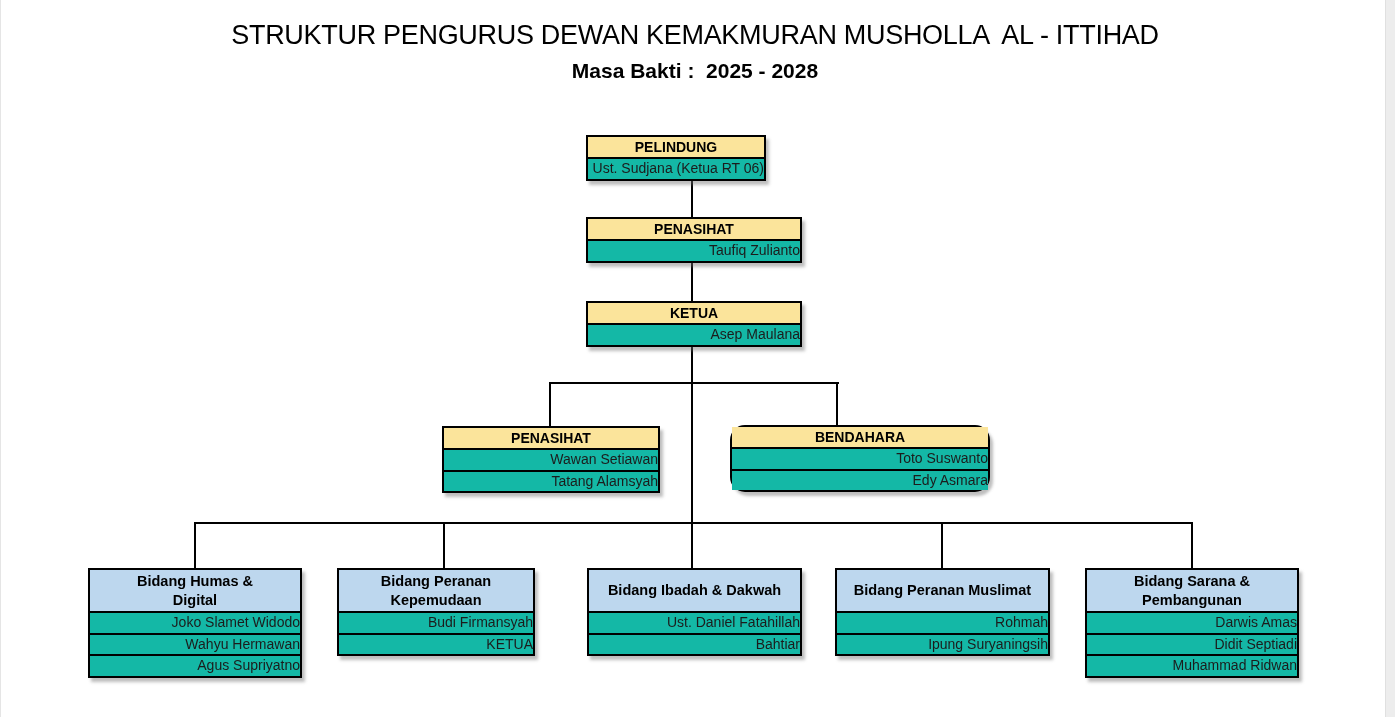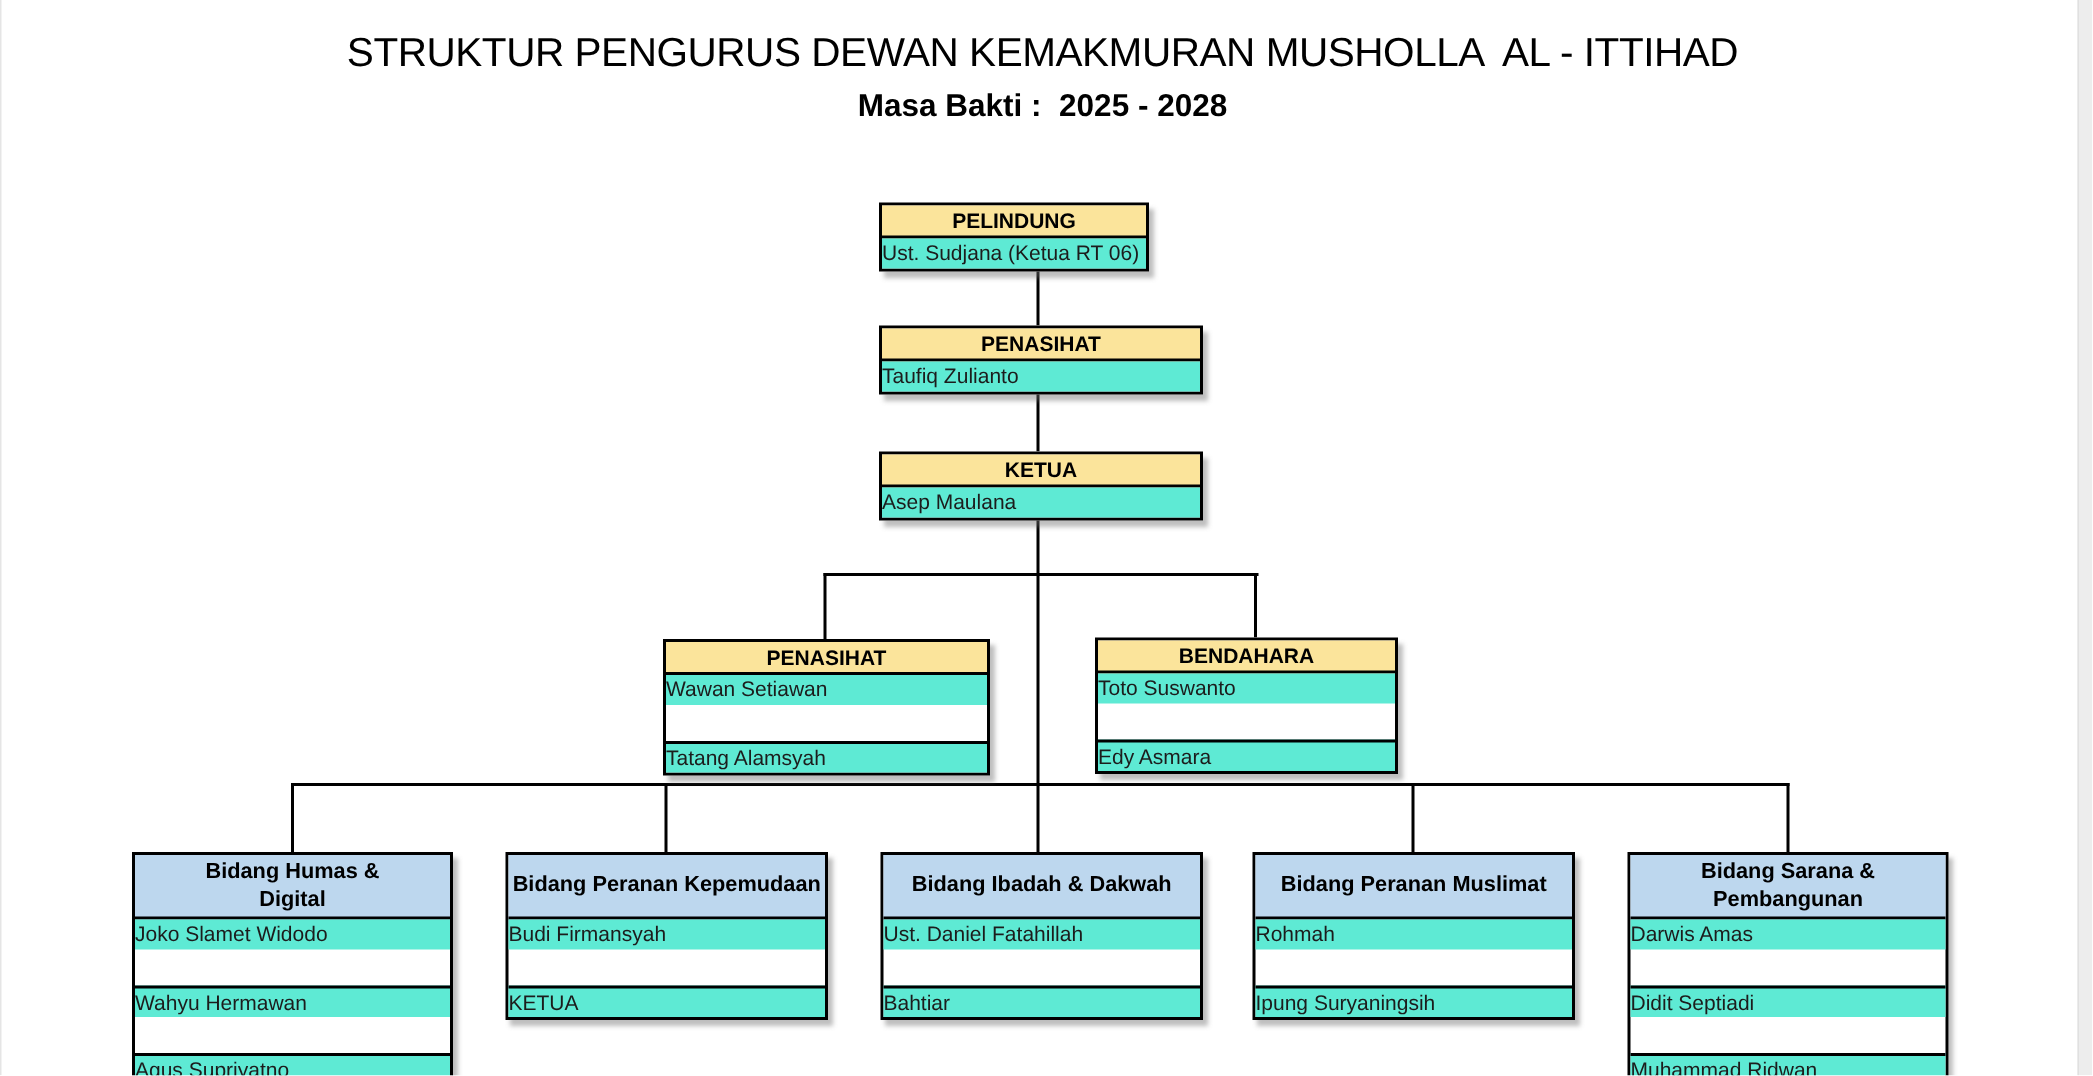--- a/index.html
+++ b/index.html
@@ -44,24 +44,24 @@
   }
   .hdr.yellow{background:#FBE49B;}
   .hdr.blue{background:#BDD7EE;}
   .hdr.tall{
     height:41px;display:flex;align-items:center;justify-content:center;
     line-height:19px;font-size:14.5px;
   }
   .hdr.tall .wrap{max-width:150px;}
   .row{
     height:19.5px;line-height:19.5px;
-    text-align:left;font-size:14px;color:#1c1c1c;
-    background:#5eead4;
+    text-align:right;font-size:14px;color:#1c1c1c;
+    background:#14b8a6;
   }
-  .row + .row{border-top:2px solid #000;margin-top:24px;}
+  .row + .row{border-top:2px solid #000;}
 </style>
 </head>
 <body>
 
 <div class="canvas">
 
   <div class="left-hairline"></div>
   <div class="edge-strip"></div>
 
   <div class="title">STRUKTUR PENGURUS DEWAN KEMAKMURAN MUSHOLLA  AL - ITTIHAD</div>
@@ -93,36 +93,36 @@
     <div class="hdr yellow">KETUA</div>
     <div class="row">Asep Maulana</div>
   </div>
 
   <div class="node" style="left:442px;top:426px;width:218px;">
     <div class="hdr yellow">PENASIHAT</div>
     <div class="row">Wawan Setiawan</div>
     <div class="row">Tatang Alamsyah</div>
   </div>
 
-  <div class="node" style="left:730px;top:425px;width:202px;">
+  <div class="node" style="left:730px;top:425px;width:260px;border-radius:15px;">
     <div class="hdr yellow">BENDAHARA</div>
     <div class="row">Toto Suswanto</div>
     <div class="row">Edy Asmara</div>
   </div>
 
   <div class="node" style="left:88px;top:568px;width:214px;">
     <div class="hdr blue tall">
         <span class="wrap">Bidang Humas &amp; Digital</span>
       </div>
     <div class="row">Joko Slamet Widodo</div>
     <div class="row">Wahyu Hermawan</div>
     <div class="row">Agus Supriyatno</div>
   </div>
 
-  <div class="node" style="left:337px;top:568px;width:215px;">
+  <div class="node" style="left:337px;top:568px;width:198px;">
     <div class="hdr blue tall">
         <span>Bidang Peranan Kepemudaan</span>
       </div>
     <div class="row">Budi Firmansyah</div>
     <div class="row">KETUA</div>
   </div>
 
   <div class="node" style="left:587px;top:568px;width:215px;">
     <div class="hdr blue tall">
         <span>Bidang Ibadah &amp; Dakwah</span>

